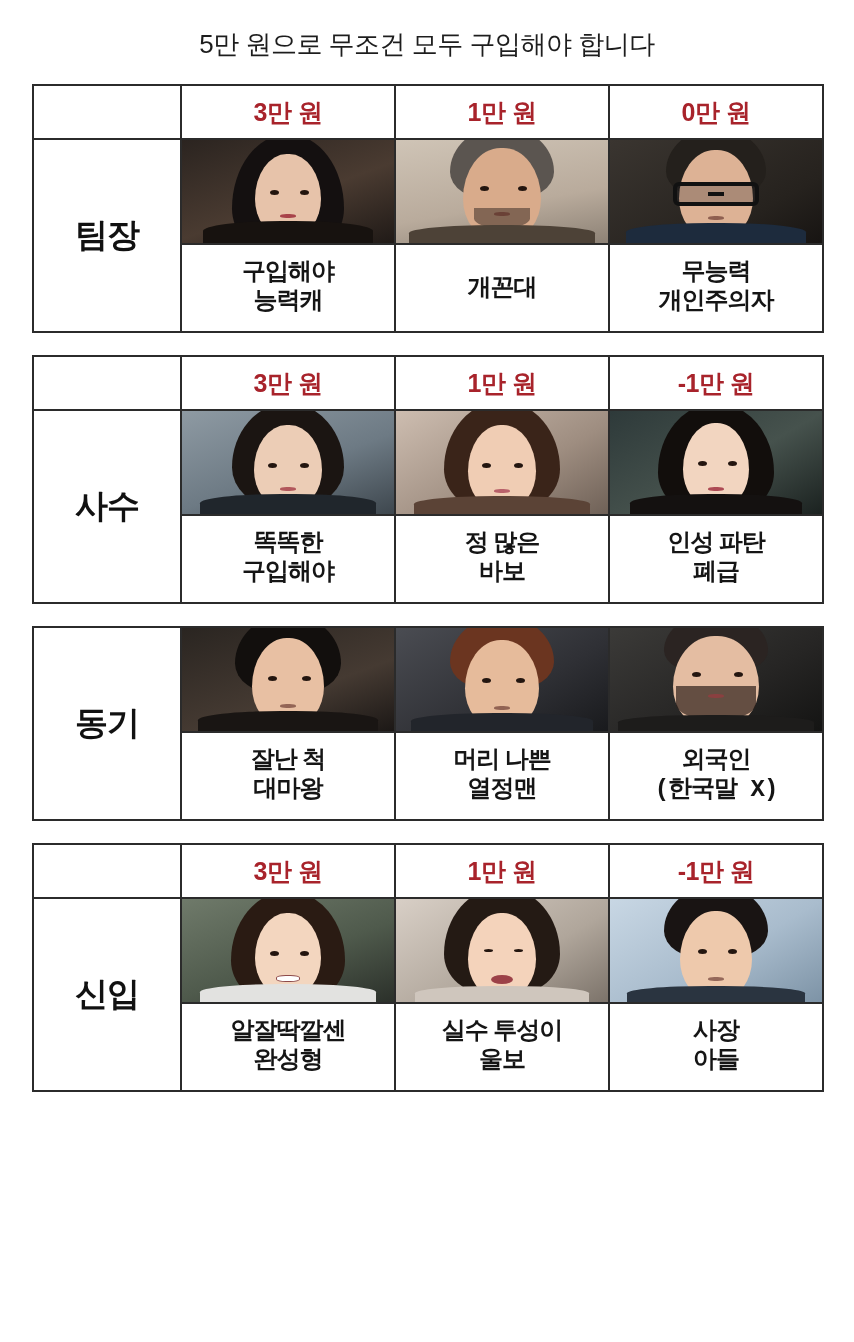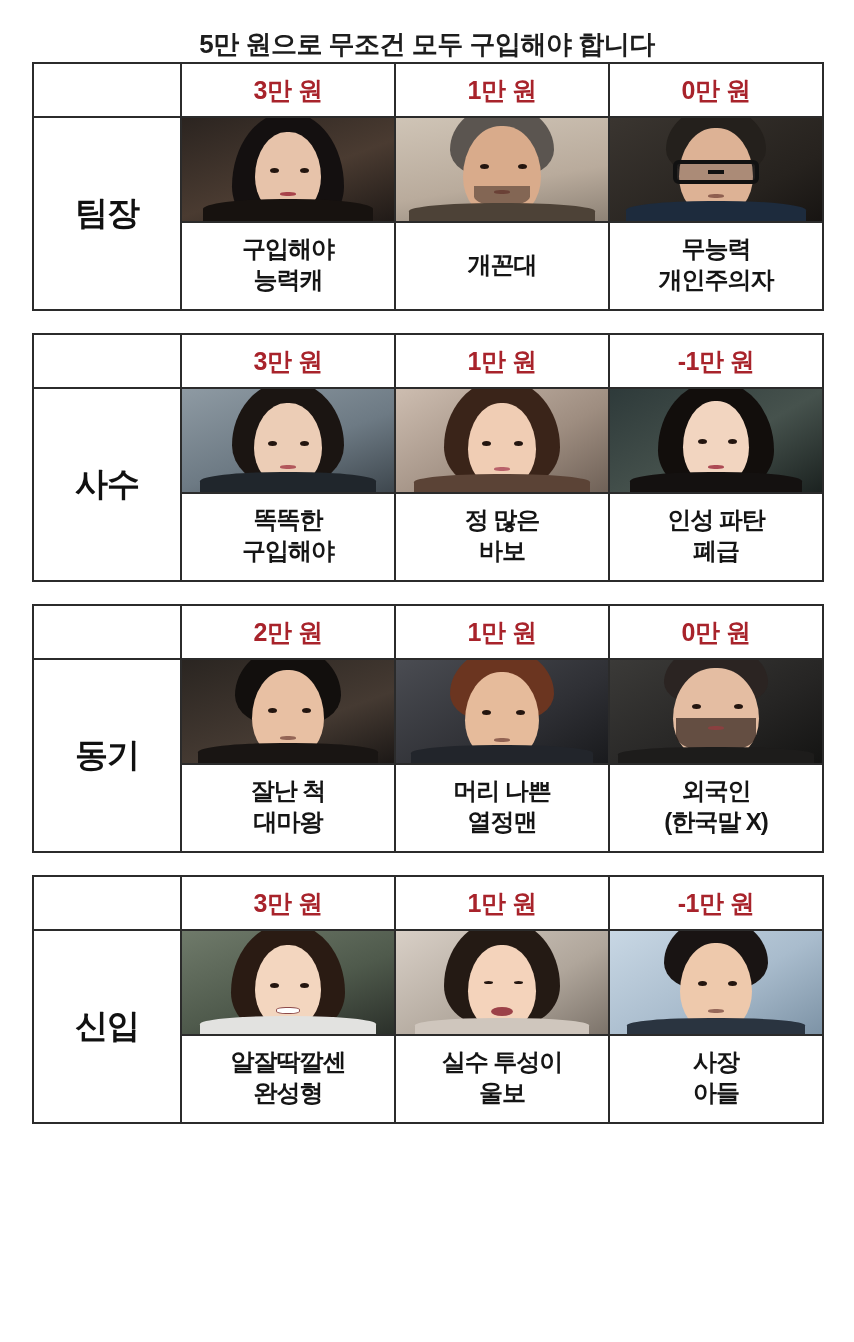--- a/index.html
+++ b/index.html
@@ -27,26 +27,27 @@
     font-size: 47px;
     font-weight: bold;
     letter-spacing: -1px;
     margin: 38px 0 0 0;
     line-height: 1.1;
     color: #111;
   }
   .subtitle {
     text-align: center;
     font-size: 26px;
-    font-weight: bold;
+    font-weight: normal;
     margin: 27px 0 0 0;
     color: #1d1d1d;
     letter-spacing: -0.5px;
   }
   .blocks {
+    margin-top: 22px;
   }
   .block {
     margin-bottom: 22px;
   }
   table.grid {
     width: 790px;
     border-collapse: collapse;
     table-layout: fixed;
     margin: 0 auto;
   }
@@ -97,21 +98,21 @@
     font-size: 24px;
     font-weight: bold;
     line-height: 1.28;
     letter-spacing: -1px;
     color: #151515;
     min-height: 86px;
     display: flex;
     flex-direction: column;
     justify-content: center;
   }
-  .caption .l2 { display: block; }
+  .caption .l2 { display: block; font-family: Liberation Mono, monospace; }
 
   
   .ph { position: absolute; inset: 0; }
   .ph .bg { position: absolute; inset: 0; }
   .ph .head {
     position: absolute;
     left: 50%;
     transform: translateX(-50%);
     border-radius: 48% 48% 42% 42% / 55% 55% 45% 45%;
   }
@@ -335,26 +336,20 @@
 
     <div class="block">
       <table class="grid">
         <colgroup>
             <col class="col-label">
             <col class="col-cell">
             <col class="col-cell">
             <col class="col-cell">
           </colgroup>
         <tbody>
-            <tr class="price-row">
-          <td class="price-empty"></td>
-          <td><span class="price">2만 원</span></td>
-          <td><span class="price">1만 원</span></td>
-          <td><span class="price">0만 원</span></td>
-        </tr>
         <tr>
           <td class="row-label">동기</td>
           <td>
             <div class="cell-inner">
               <div class="photo">
                 <div class="ph">
                   <div class="bg" style="background:linear-gradient(160deg,#2a2521 0%,#453a32 60%,#1c1816 100%)"></div>
                   <div class="hair" style="width:106px;height:80px;top:-14px;background:#120f0d"></div>
                   <div class="head" style="width:72px;height:88px;top:10px;background:#e8c0a3"></div>
                   <div class="eye" style="left:86px;top:48px"></div>

